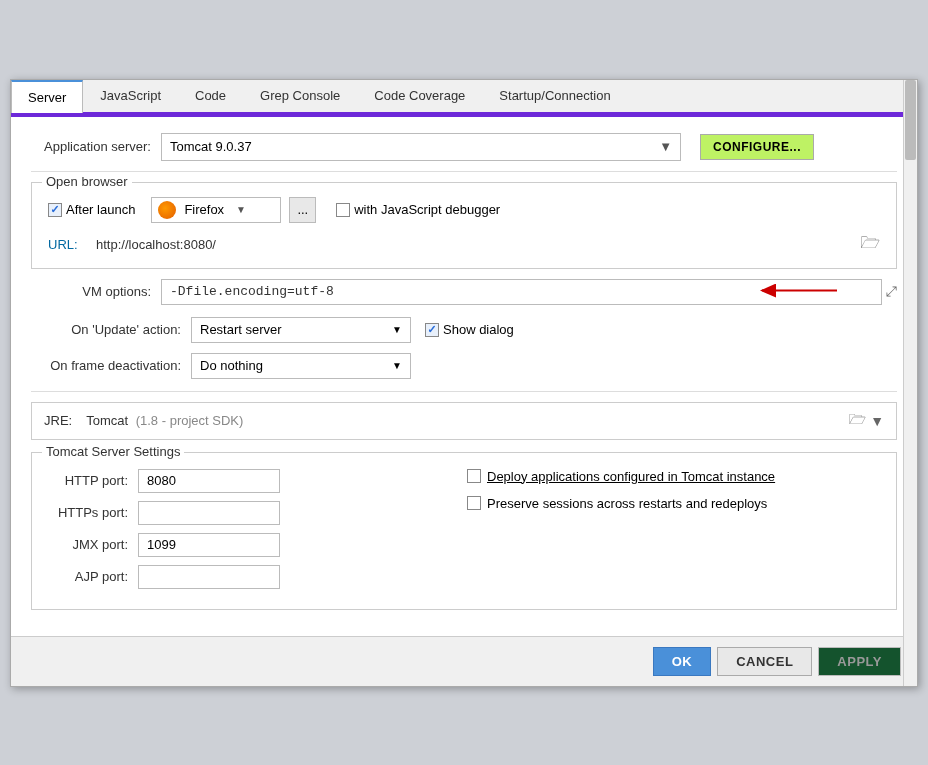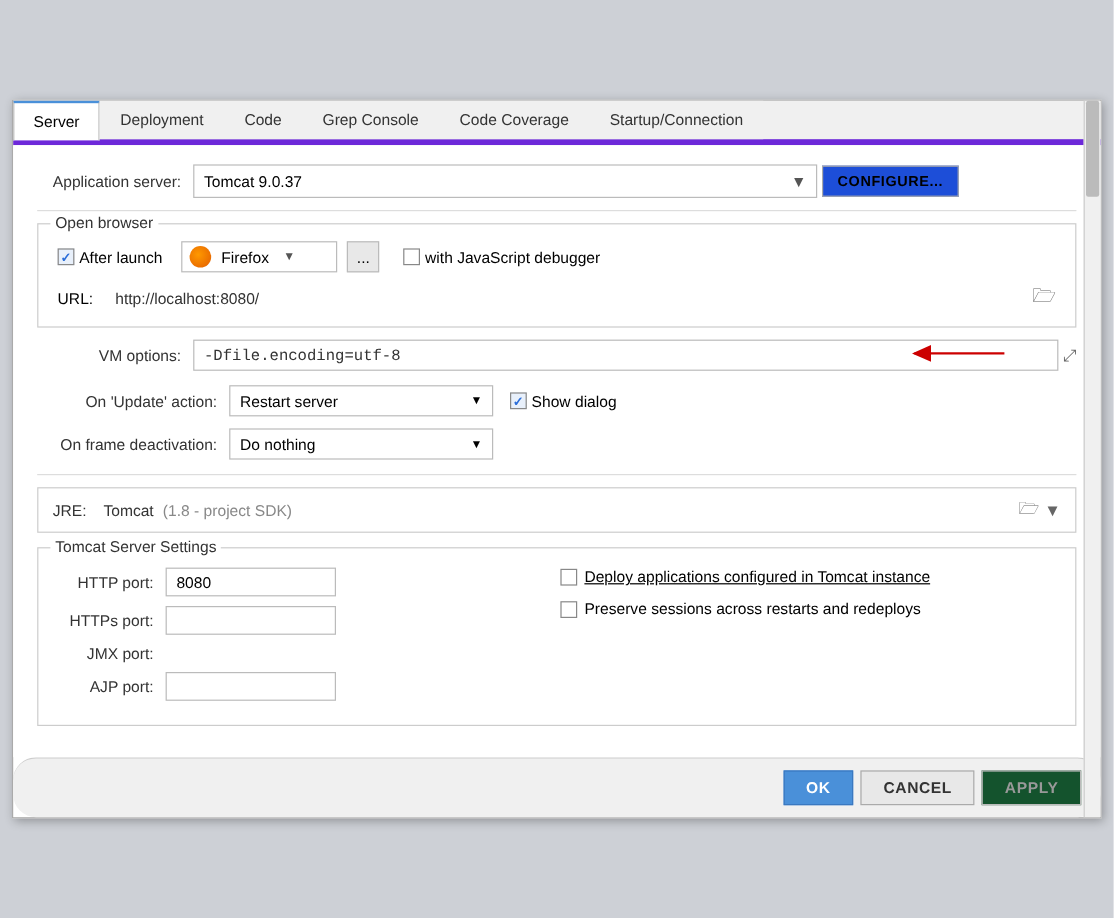--- a/index.html
+++ b/index.html
@@ -83,23 +83,23 @@
       display: flex;
       align-items: center;
       justify-content: space-between;
       cursor: pointer;
       height: 28px;
     }
     .dropdown-wide .arrow {
       color: #555;
     }
     .configure-btn {
-      margin-left: 4px;
+      margin-left: 19px;
       padding: 5px 12px;
-      background: #1d4ed8;
+      background: #bef264;
       border: 1px solid #aaa;
       font-size: 12px;
       font-weight: bold;
       cursor: pointer;
       letter-spacing: 0.5px;
     }
     
     .open-browser-section {
       border: 1px solid #ccc;
       padding: 10px 16px 10px 16px;
@@ -149,21 +149,21 @@
       height: 26px;
     }
     .url-row {
       display: flex;
       align-items: center;
       margin-top: 8px;
       gap: 8px;
     }
     .url-label {
       min-width: 40px;
-      color: #000000;
+      color: #0369a1;
     }
     .url-value {
       color: #333;
       flex: 1;
     }
     .folder-icon-btn {
       background: none;
       border: none;
       cursor: pointer;
       color: #666;
@@ -326,21 +326,20 @@
     }
     
     .footer {
       display: flex;
       justify-content: flex-end;
       align-items: center;
       padding: 10px 16px;
       background: #f0f0f0;
       border-top: 1px solid #ccc;
       gap: 6px;
-      border-radius: 19px;
     }
     .footer-btn {
       padding: 6px 18px;
       font-size: 13px;
       font-weight: bold;
       cursor: pointer;
       border: 1px solid #aaa;
       letter-spacing: 0.5px;
     }
     .footer-btn.ok {
@@ -413,21 +412,21 @@
 </head>
 <body>
 
 <div class="window" style="position:relative;">
 
   <div class="tabs">
     <div class="tab active">
       <span>Server</span>
     </div>
     <div class="tab">
-      <span>Deployment</span>
+      <span>JavaScript</span>
     </div>
     <div class="tab">
       <span>Code</span>
     </div>
     <div class="tab">
       <span>Grep Console</span>
     </div>
     <div class="tab">
       <span>Code Coverage</span>
     </div>
@@ -540,20 +539,21 @@
           <div class="port-row">
             <span class="port-label">HTTP port:</span>
             <input class="port-input" type="text" value="8080" style="">
           </div>
           <div class="port-row">
             <span class="port-label">HTTPs port:</span>
             <input class="port-input" type="text" style="">
           </div>
           <div class="port-row">
             <span class="port-label">JMX port:</span>
+            <input class="port-input" type="text" value="1099" style="">
           </div>
           <div class="port-row">
             <span class="port-label">AJP port:</span>
             <input class="port-input" type="text" style="">
           </div>
         </div>
 
         <div class="tomcat-right">
           <label class="checkbox-row">
             <span class="cb unchecked"></span>

